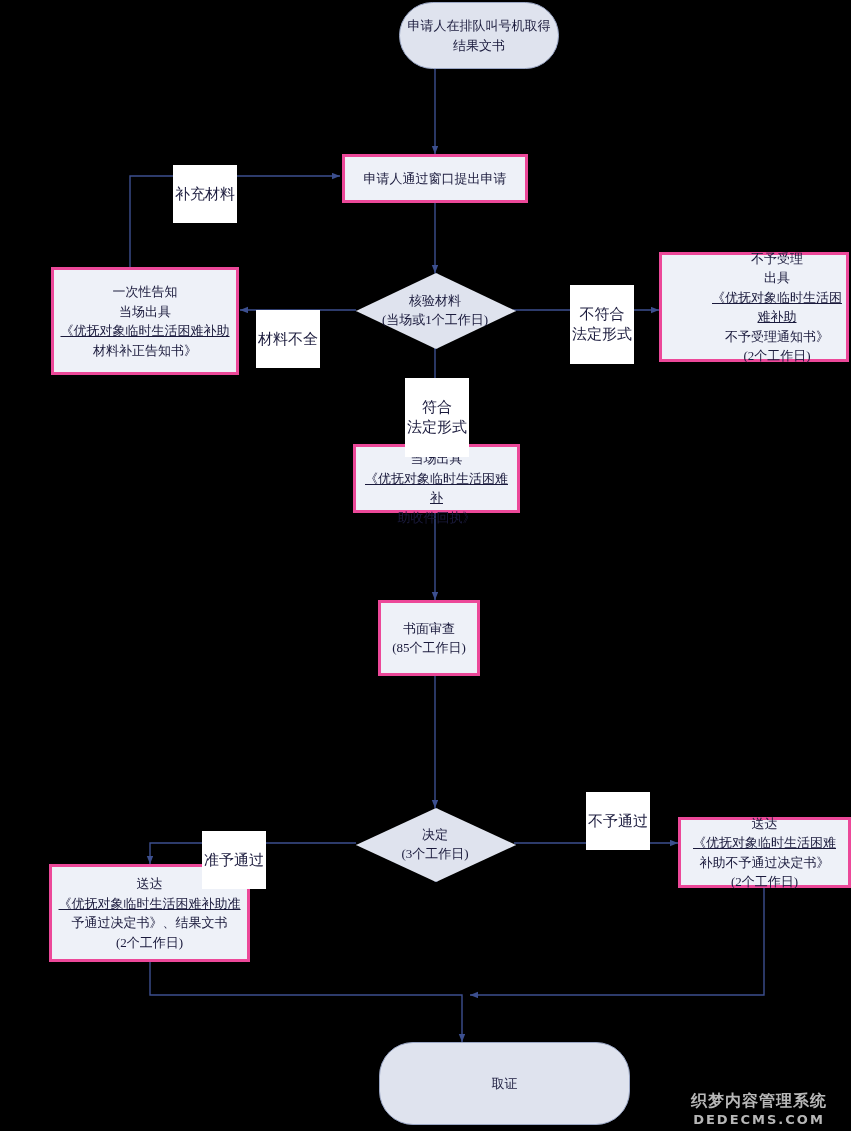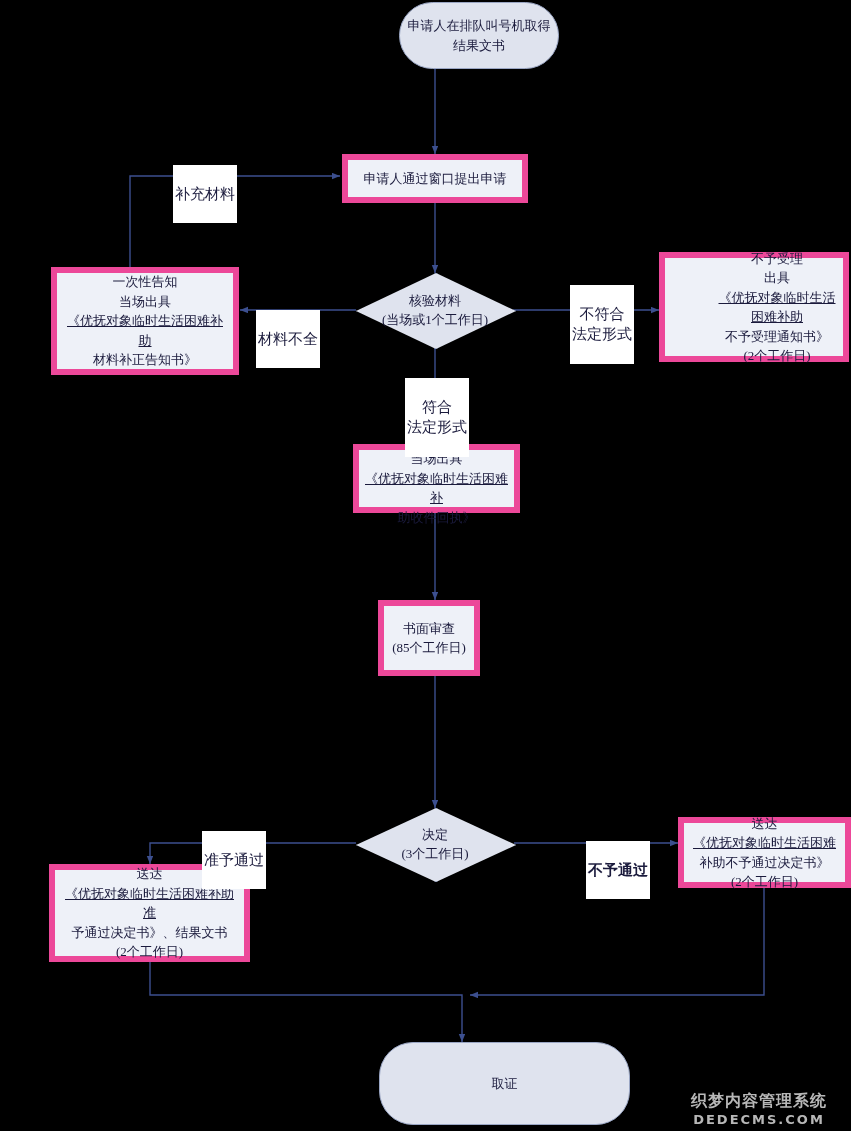--- a/index.html
+++ b/index.html
@@ -33,21 +33,21 @@
   .node .inner { width: 100%; padding: 0 4px; }
 
   .terminator {
     background: #dfe3ee;
     border: 1px solid #9aa6c4;
     border-radius: 34px;
     margin-left: 44px;
   }
   .process {
     background: #eef1f8;
-    border: 6px solid #ec4899;
+    border: 3px solid #ec4899;
   }
   .decision-wrap {
     position: absolute;
     display: flex;
     align-items: center;
     justify-content: center;
   }
   .decision-shape {
     position: absolute;
     left: 0; top: 0;
@@ -237,20 +237,20 @@
     <div>法定形式</div>
   </div>
 
   <div class="edge-label" style="left:405px; top:378px;">
     <div>符合</div>
     <div>法定形式</div>
   </div>
 
   <div class="edge-label" style="left:202px; top:831px;">准予通过</div>
 
-  <div class="edge-label" style="left:586px; top:841px;font-weight:bold;">不予通过</div>
+  <div class="edge-label" style="left:586px; top:792px;">不予通过</div>
 
   <div id="watermark">
     <span class="wm-cn">织梦内容管理系统</span>
     <span class="wm-en">DEDECMS.COM</span>
   </div>
 
 </div>
 
 </body></html>

